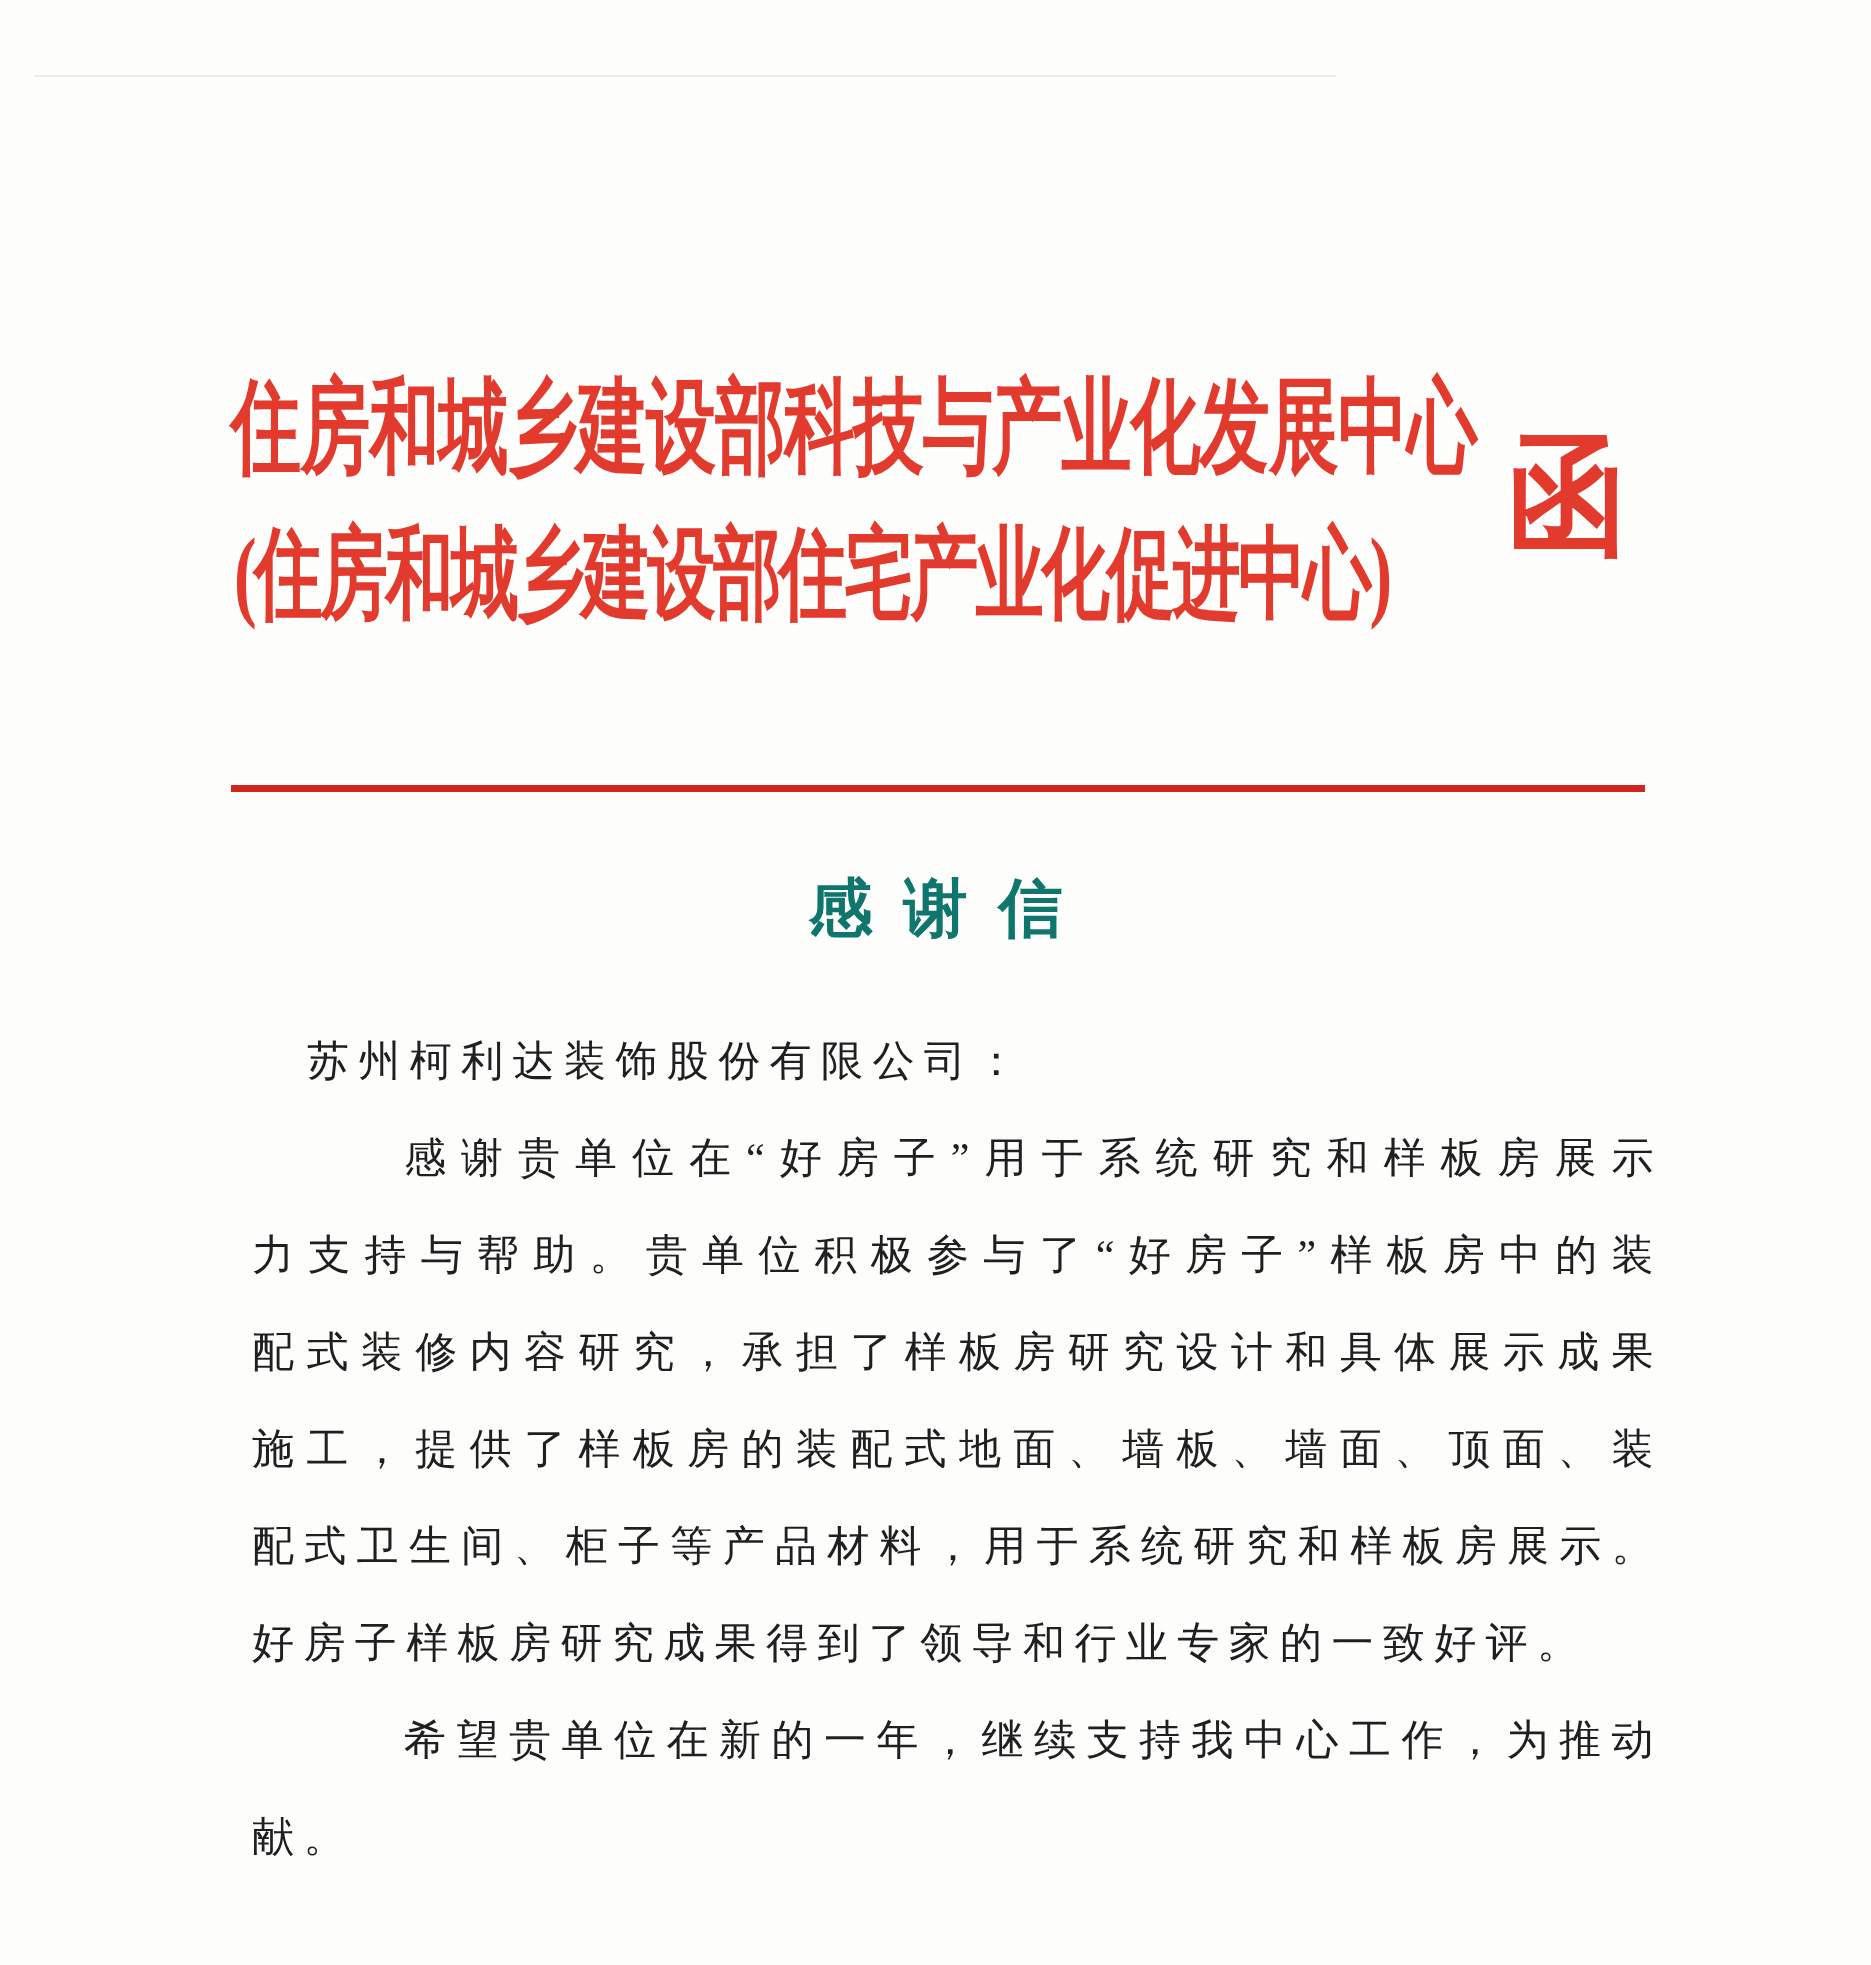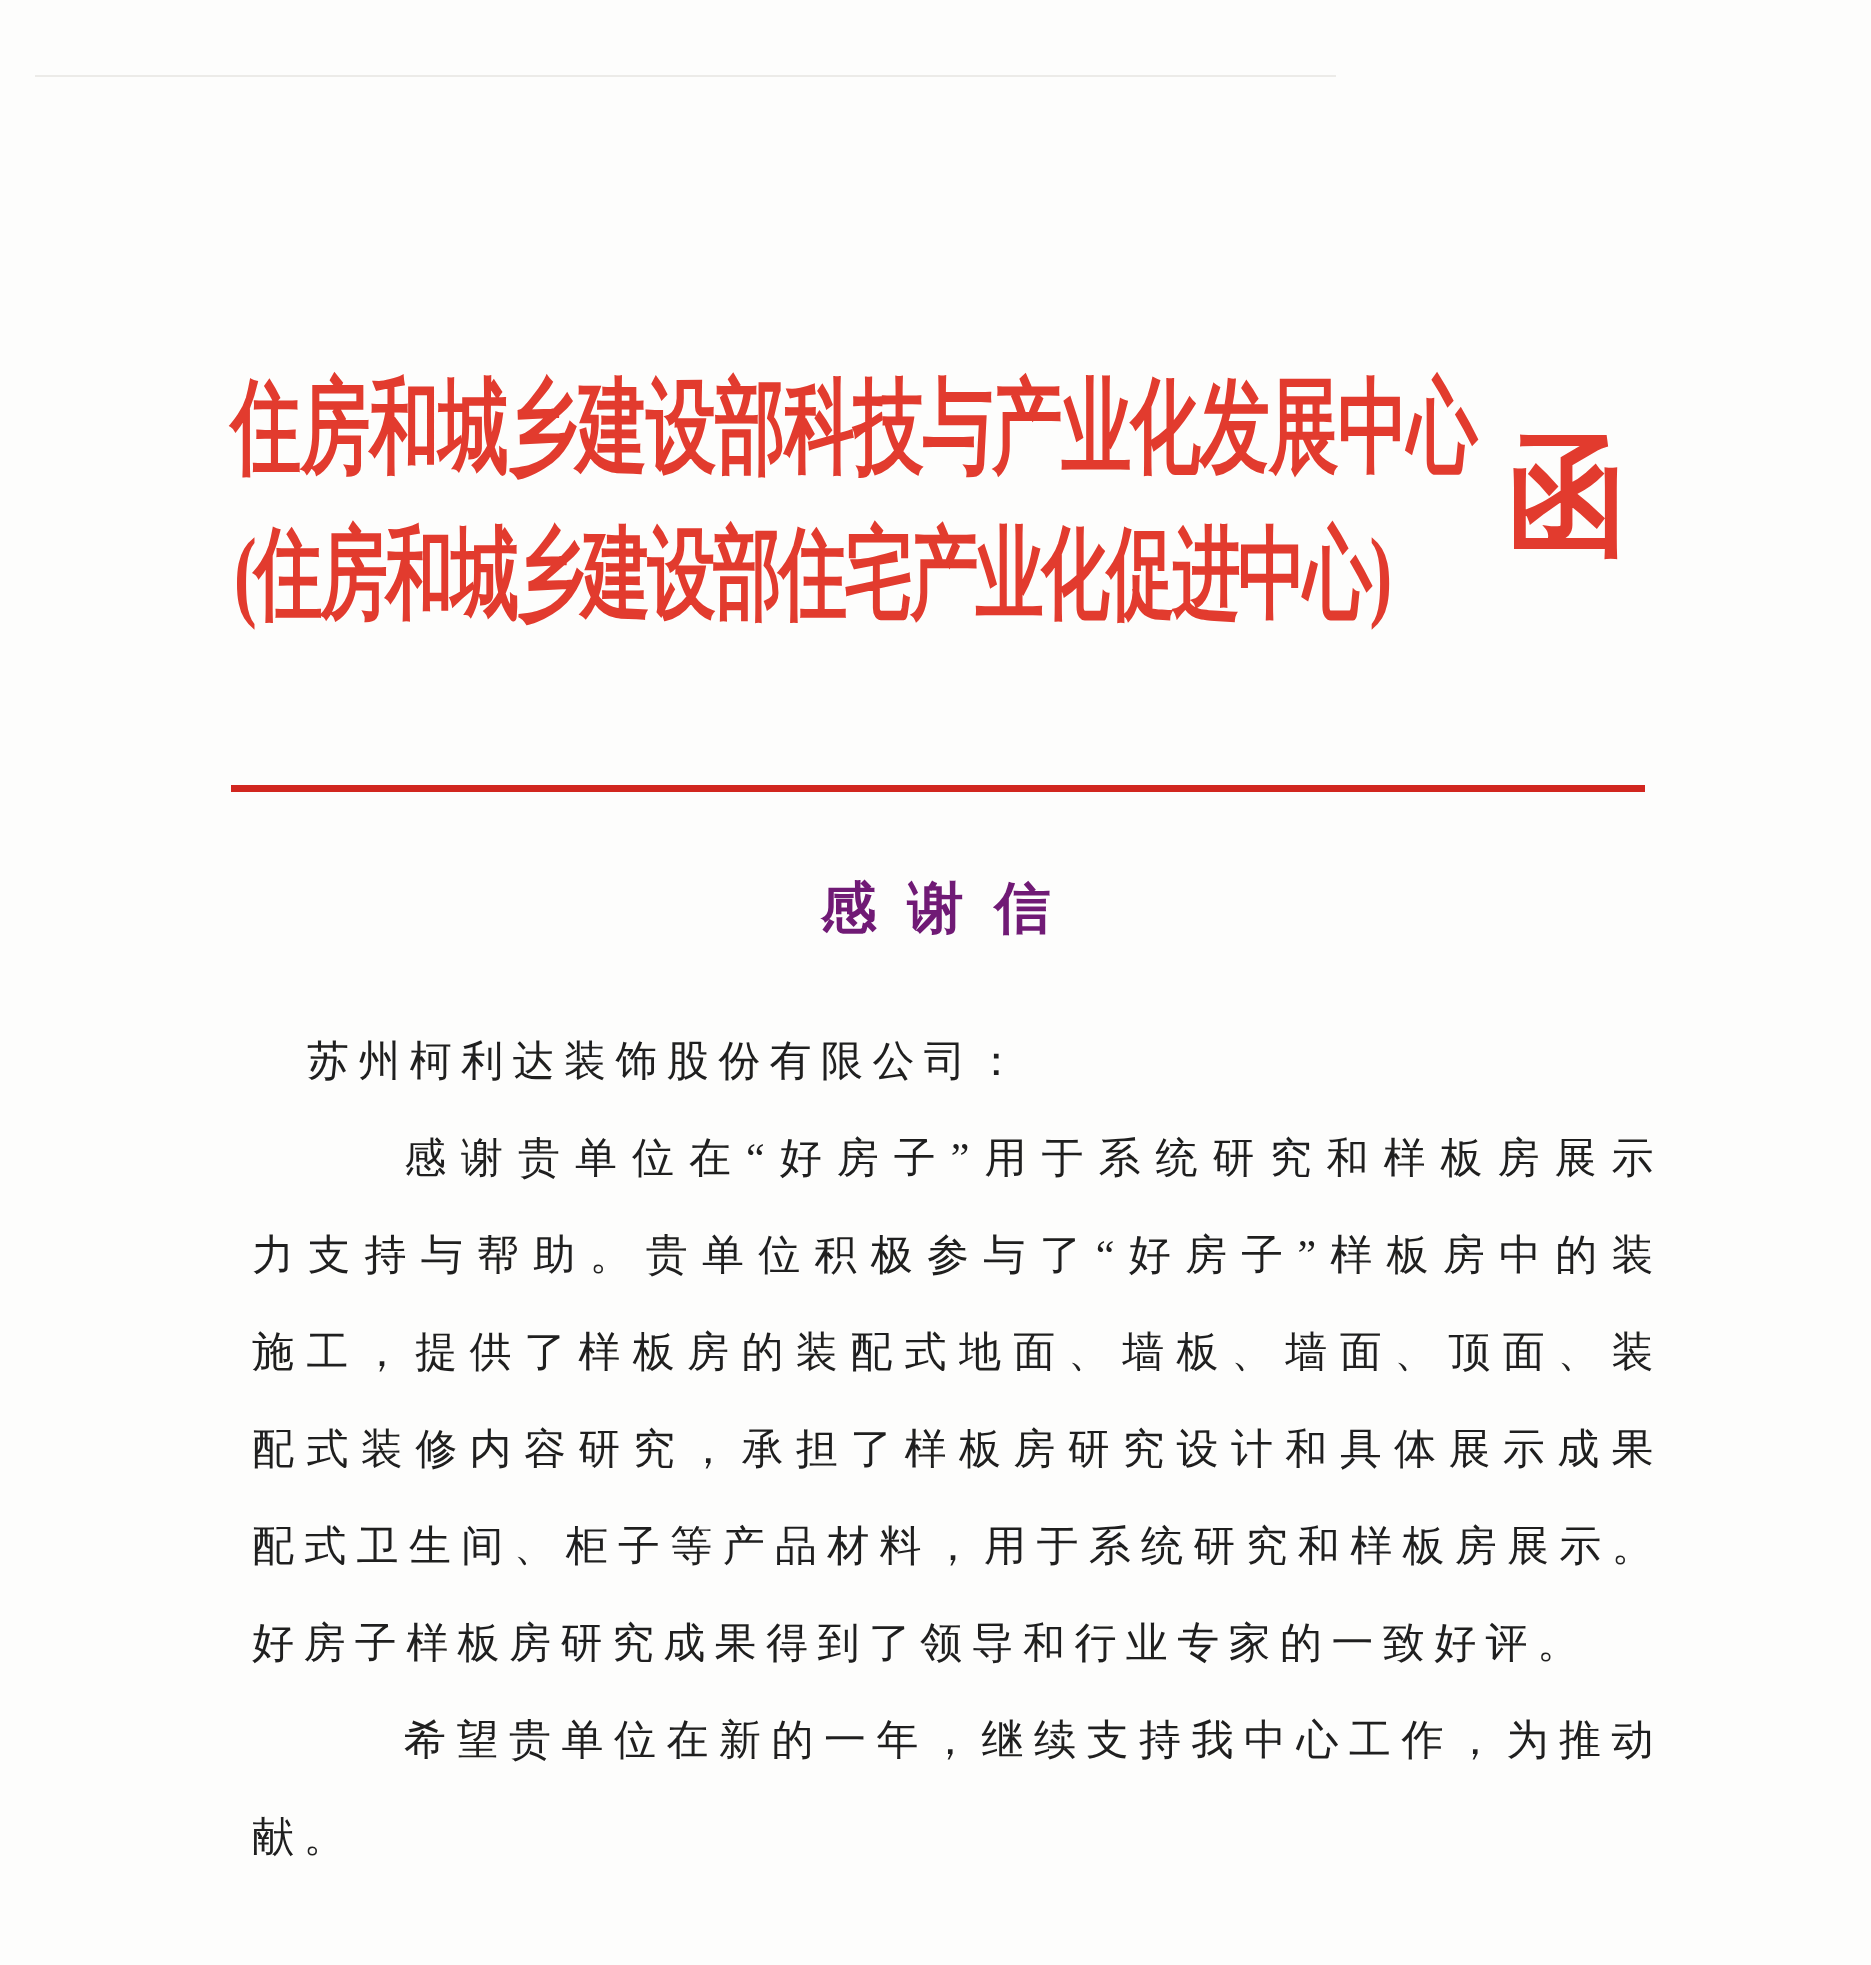--- a/index.html
+++ b/index.html
@@ -70,26 +70,26 @@
     height: 6.7px;
     background: #d1261f;
   }
   
   .letter-title {
     position: absolute;
     left: 0;
     top: 877px;
     width: 100%;
     text-align: center;
-    font-size: 56px;
+    font-size: 64px;
     line-height: 63px;
     font-weight: bold;
     letter-spacing: 31px;
     text-indent: 31px;
-    color: #701a75;
+    color: #0f766e;
   }
   
   .body-block {
     position: absolute;
     left: 232px;
     top: 1013px;
     width: 1431px;
     font-size: 42px;
     line-height: 97px;
     letter-spacing: 9.4px;
@@ -117,22 +117,22 @@
   <div class="doc-type">函</div>
 
   <div class="red-rule"></div>
 
   <div class="letter-title">感谢信</div>
 
   <div class="body-block">
       <div class="bline indent-1">苏州柯利达装饰股份有限公司：</div>
       <div class="bline justify indent-2">感谢贵单位在“好房子”用于系统研究和样板房展示</div>
       <div class="bline justify">力支持与帮助。贵单位积极参与了“好房子”样板房中的装</div>
+      <div class="bline justify">配式装修内容研究，承担了样板房研究设计和具体展示成果</div>
       <div class="bline justify">施工，提供了样板房的装配式地面、墙板、墙面、顶面、装</div>
-      <div class="bline justify">配式装修内容研究，承担了样板房研究设计和具体展示成果</div>
       <div class="bline justify">配式卫生间、柜子等产品材料，用于系统研究和样板房展示。</div>
       <div class="bline">好房子样板房研究成果得到了领导和行业专家的一致好评。</div>
       <div class="bline justify indent-2">希望贵单位在新的一年，继续支持我中心工作，为推动</div>
       <div class="bline">献。</div>
     </div>
 
 </div>
 
 
 </body></html>

